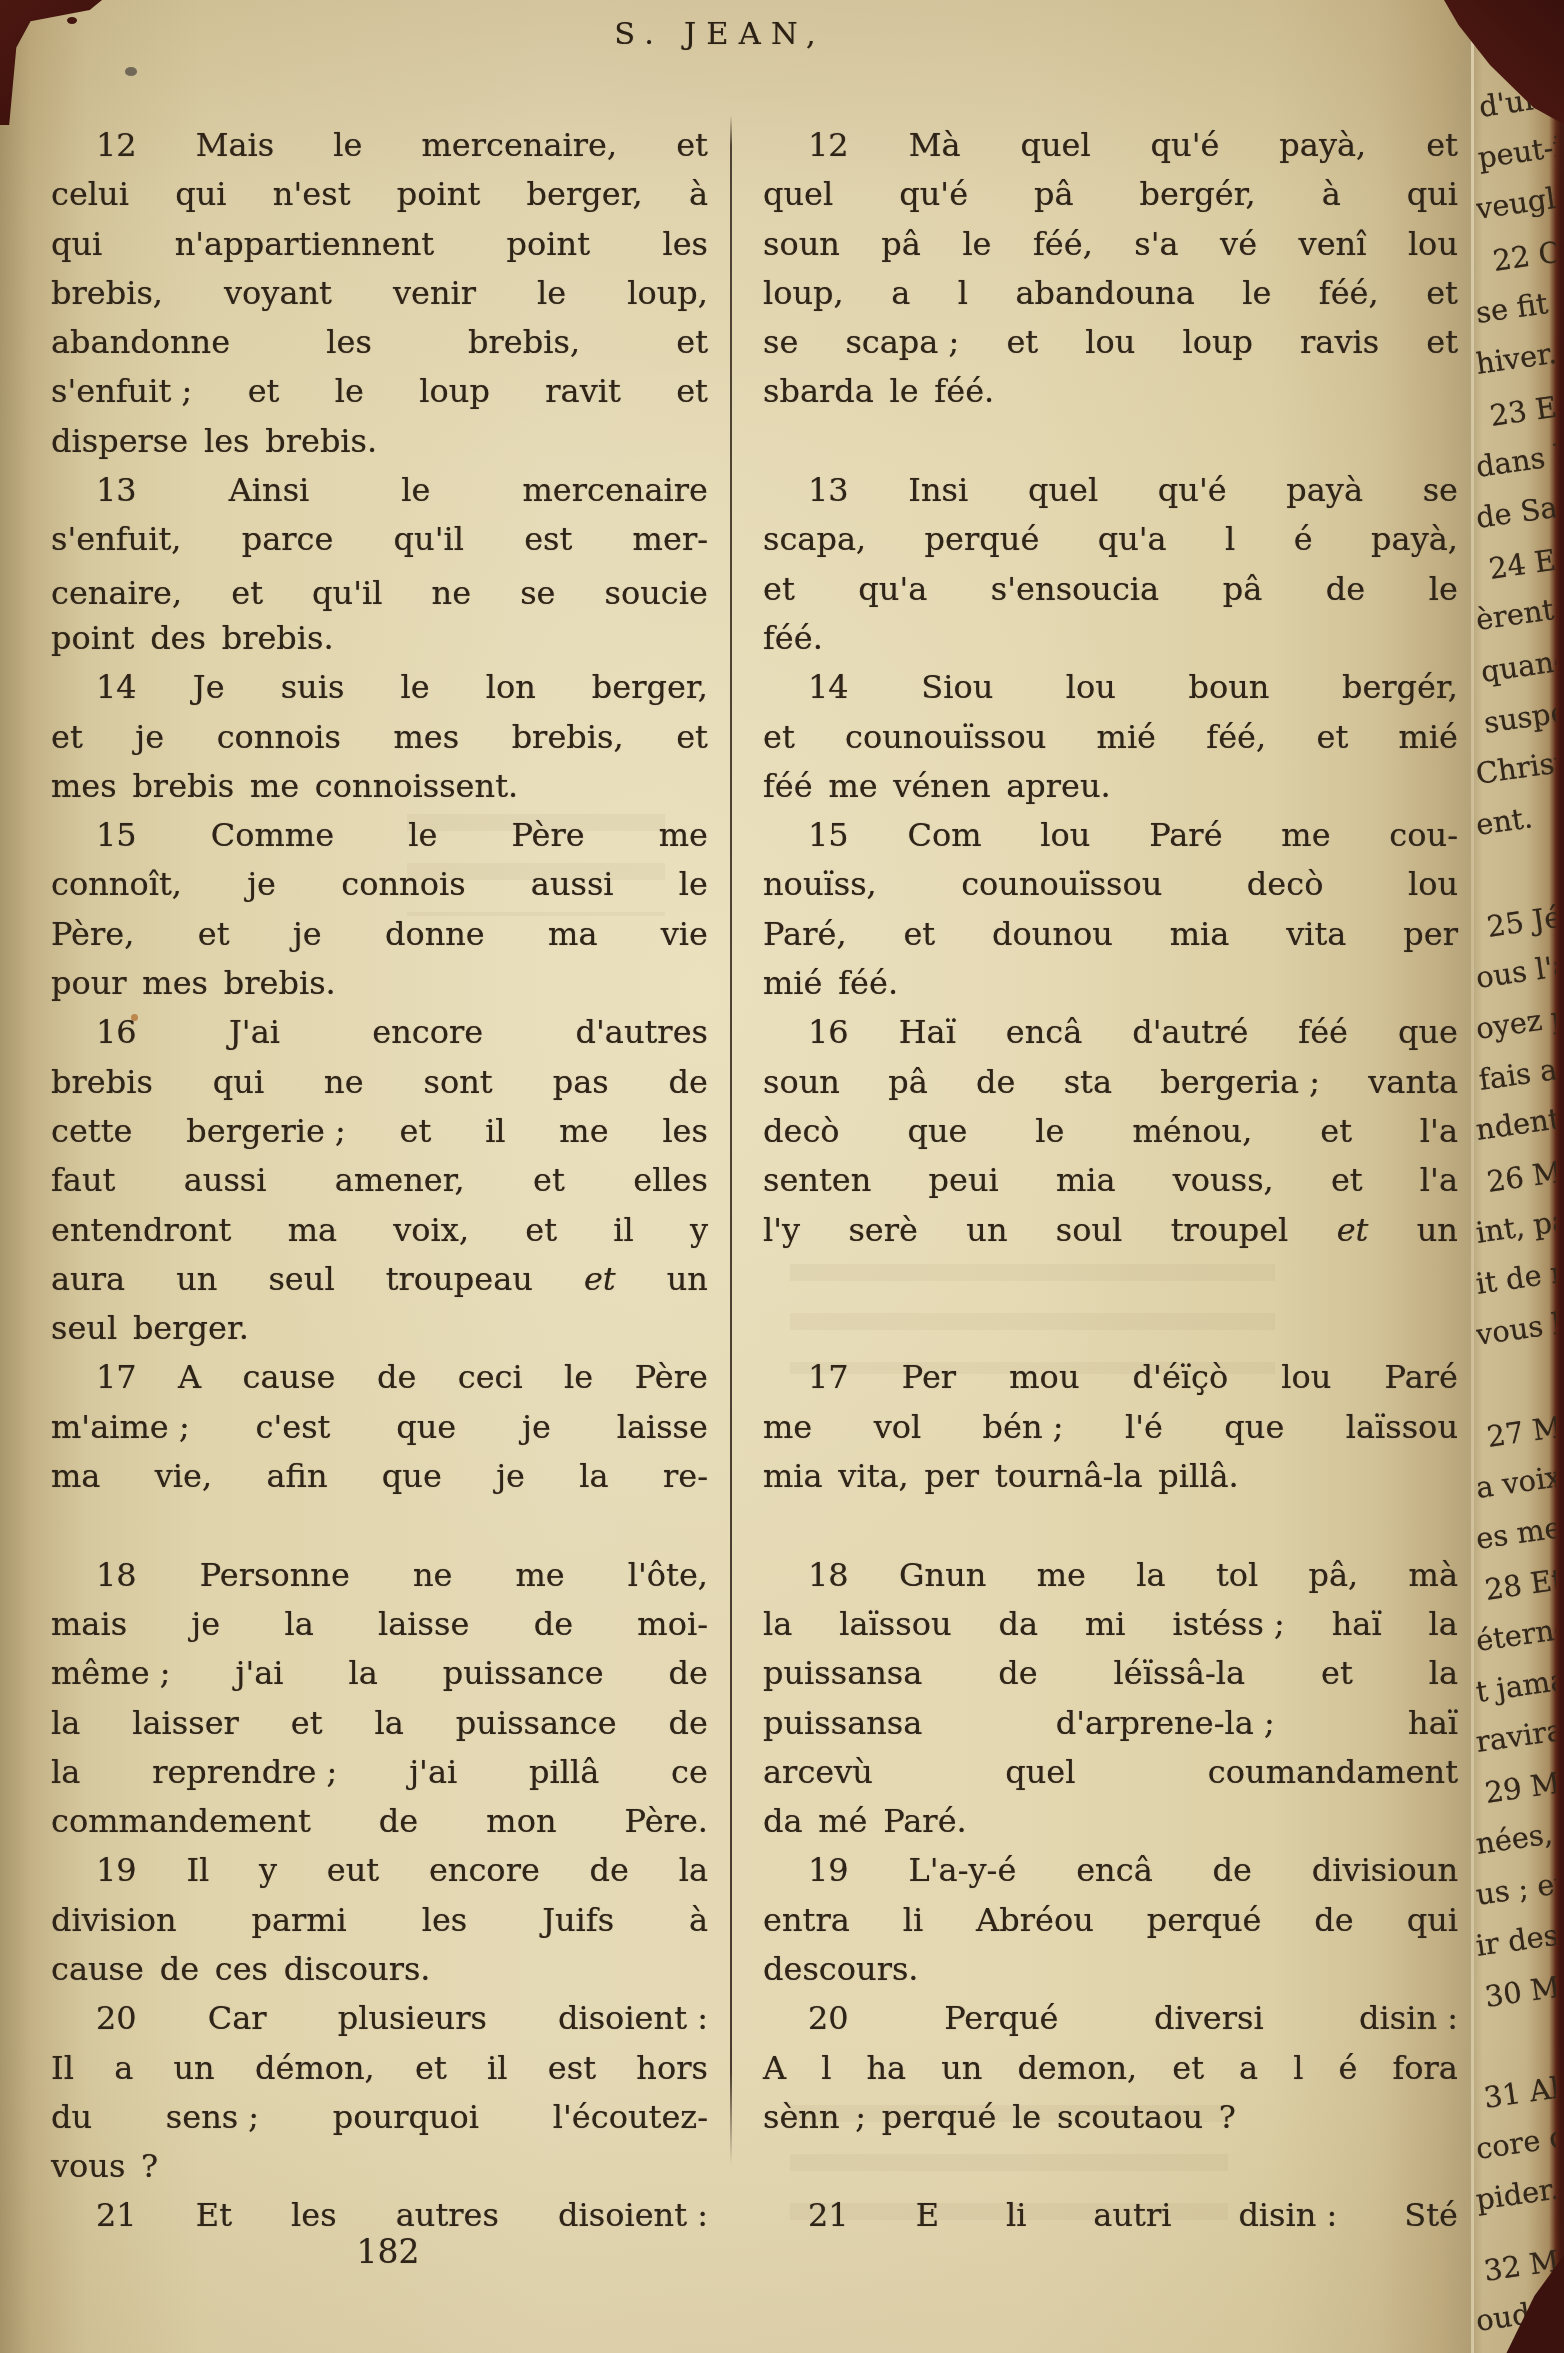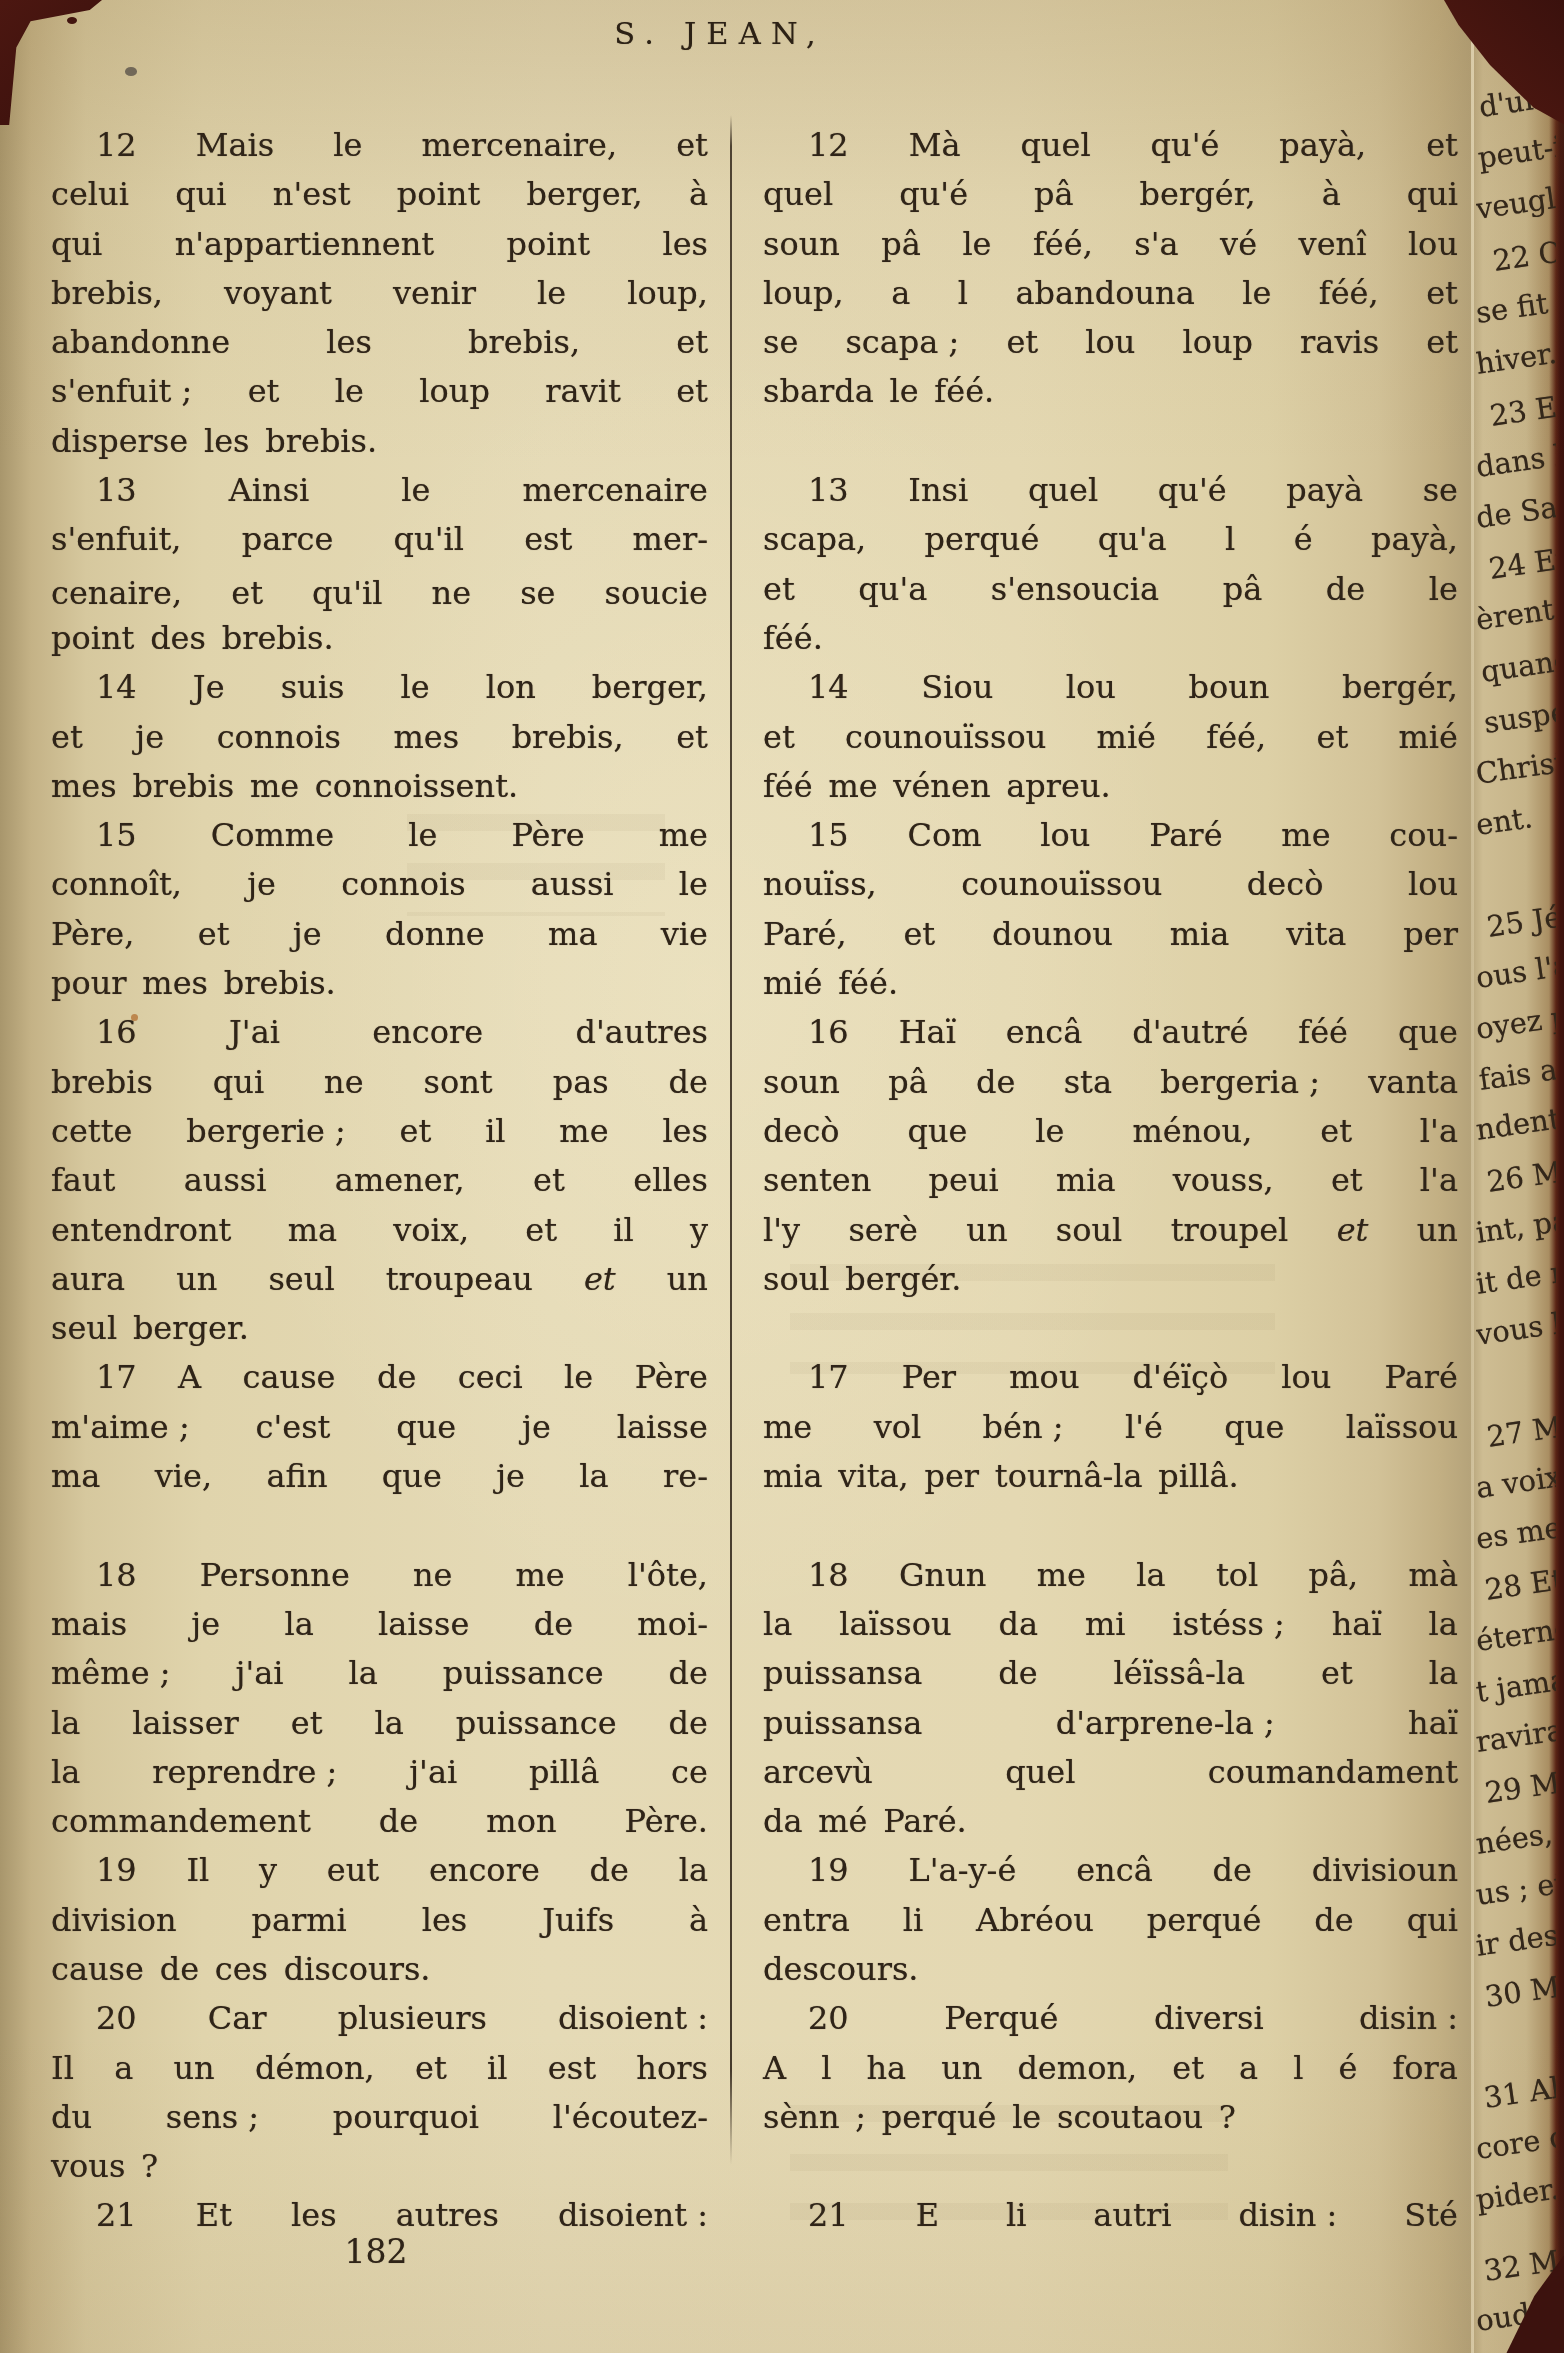--- a/index.html
+++ b/index.html
@@ -26,21 +26,21 @@
     text-shadow:0 0 0.9px rgba(47,36,24,.55);
   }
   .line.j{display:flex; justify-content:space-between;}
   .line.pl{word-spacing:5.5px;}
   .line.ind{padding-left:45px;}
   .divider{
     position:absolute; left:730px; top:115px; width:2.3px; height:2050px;
     background:linear-gradient(180deg, rgba(42,31,20,0), rgba(42,31,20,.8) 31px, rgba(42,31,20,.85) 1956px, rgba(42,31,20,0));
   }
   .pageno{
-    position:absolute; top:2232px; left:298px; width:156px; text-align:center;
+    position:absolute; top:2232px; left:310px; width:156px; text-align:center;
     font-size:33px; color:#2f2418; text-shadow:0 0 0.8px rgba(47,36,24,.5);
   }
   .edge-strip{
     position:absolute; left:1476px; top:0; width:80px; height:2354px; overflow:hidden;
   }
   .frag{
     position:absolute; font-size:29px; color:#33271a; white-space:nowrap;
     transform:rotate(-8deg); transform-origin:0 50%;
     text-shadow:0 0 0.8px rgba(51,39,26,.6); line-height:34px;
   }
@@ -495,21 +495,20 @@
       </div>
       <div class="line j" style="top: 1085px;">
         <span>l'y</span>
         <span>serè</span>
         <span>un</span>
         <span>soul</span>
         <span>troupel</span>
         <span><i>et</i></span>
         <span>un</span>
       </div>
-      <div class="line pl" style="top: 1134px;"><span>soul</span> <span>bergér.</span></div>
       <div class="line j ind" style="top: 1232px;">
         <span>17</span>
         <span>Per</span>
         <span>mou</span>
         <span>d'éïçò</span>
         <span>lou</span>
         <span>Paré</span>
       </div>
       <div class="line j" style="top: 1282px;">
         <span>me</span>

